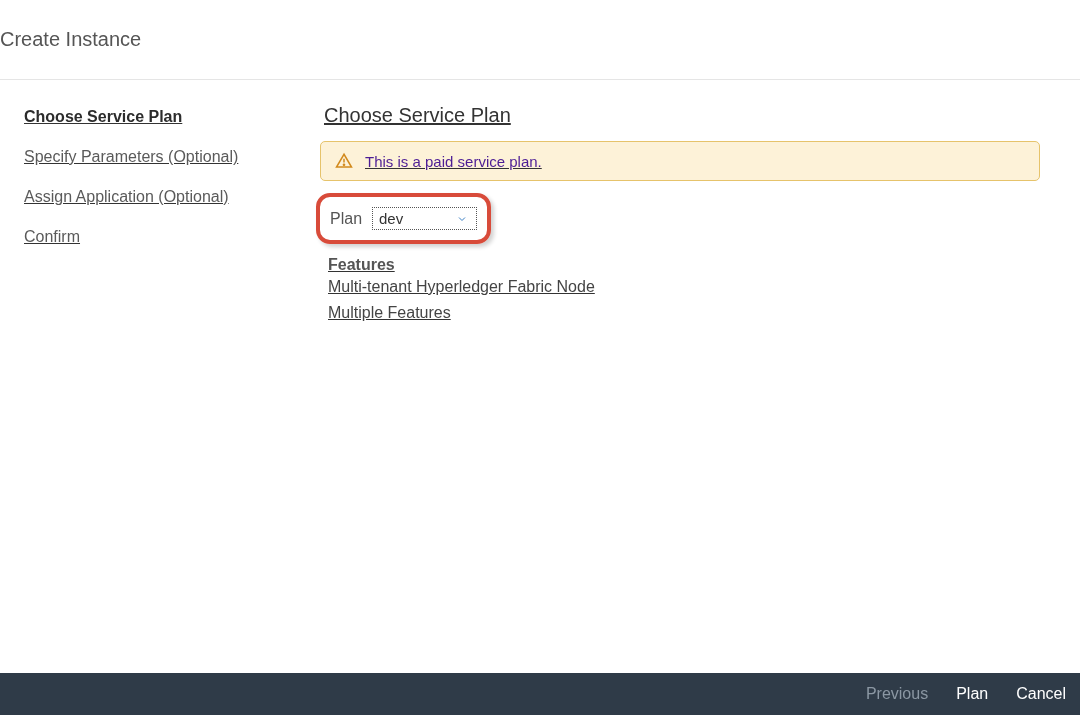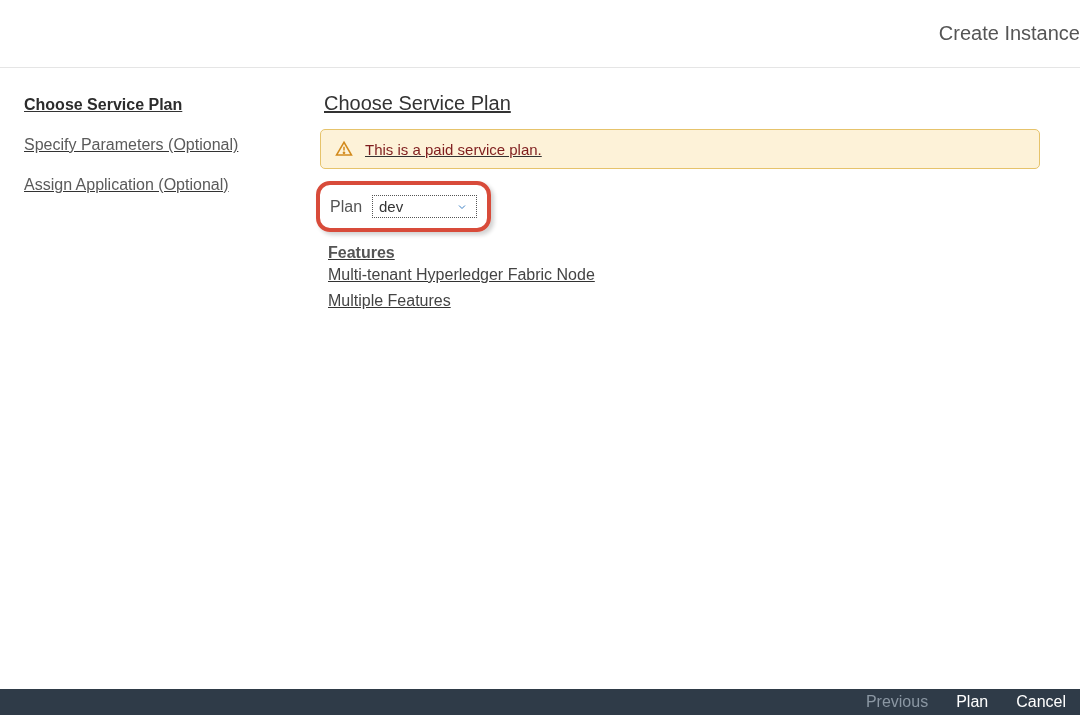--- a/index.html
+++ b/index.html
@@ -10,22 +10,22 @@
     body {
       font-family: -apple-system, BlinkMacSystemFont, "Segoe UI", Arial, sans-serif;
       background: #fff;
       width: 1080px;
       height: 715px;
       display: flex;
       flex-direction: column;
       color: #333;
     }
     .header {
-      text-align: right;
-      padding: 22px 0;
+      text-align: left;
+      padding: 28px 0;
       border-bottom: 1px solid #e5e5e5;
       font-size: 20px;
       color: #555;
     }
     .content {
       display: flex;
       flex: 1;
       overflow: hidden;
       text-decoration: underline;
     }
@@ -56,21 +56,21 @@
     .alert {
       border: 1px solid #e6c36b;
       background: #fdf2d8;
       border-radius: 5px;
       padding: 10px 14px;
       display: flex;
       align-items: center;
       gap: 12px;
       margin-bottom: 12px;
       font-size: 15px;
-      color: #7f1d1d;
+      color: #4c1d95;
     }
     .alert svg {
       flex-shrink: 0;
     }
     .plan-row {
       display: inline-flex;
       align-items: center;
       gap: 10px;
       padding: 10px;
       border: 4px solid #d84b3a;
@@ -109,21 +109,21 @@
       margin-bottom: 0;
     }
     .feature-item {
       font-size: 16px;
       color: #444;
       line-height: 1.6;
     }
     .footer {
       background: #2f3b48;
       color: #fff;
-      height: 26px;
+      height: 42px;
       display: flex;
       align-items: center;
       justify-content: flex-end;
       padding: 0 14px;
       gap: 28px;
       font-size: 16px;
     }
     .footer .btn-disabled {
       color: #8b97a3;
       cursor: default;
@@ -142,20 +142,23 @@
 <div class="content">
   <nav class="sidebar">
     <div class="sidebar-item active">
       <span>Choose Service Plan</span>
     </div>
     <div class="sidebar-item">
       <span>Specify Parameters (Optional)</span>
     </div>
     <div class="sidebar-item">
       <span>Assign Application (Optional)</span>
+    </div>
+    <div class="sidebar-item">
+      <span>Confirm</span>
     </div>
   </nav>
 
   <main class="main">
     <div class="section-title">
       <span>Choose Service Plan</span>
     </div>
 
     <div class="alert">
       <svg width="18" height="18" viewBox="0 0 24 24" fill="none" stroke="#d28a1d" stroke-width="2">

